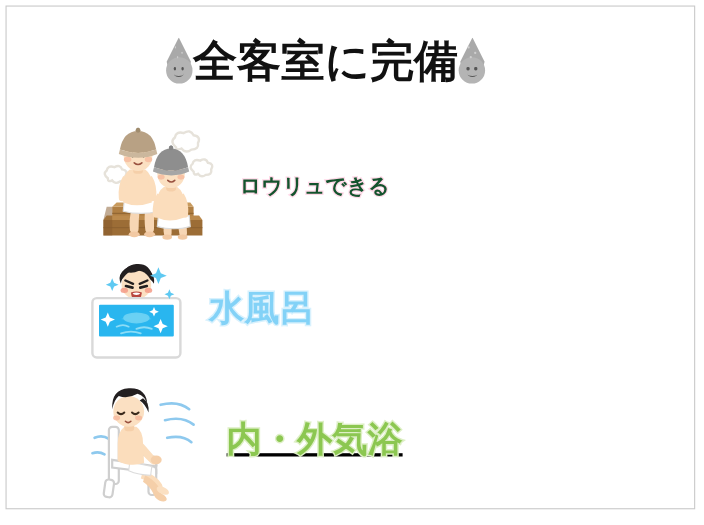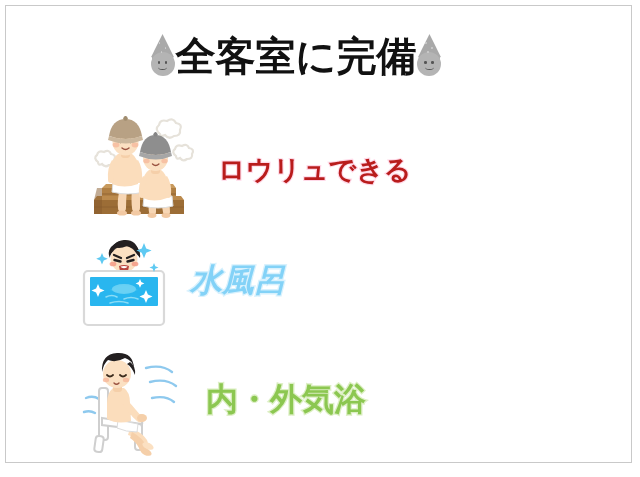--- a/index.html
+++ b/index.html
@@ -99,60 +99,60 @@
   
   .row {
     position: absolute;
     left: 80px;
     width: 520px;
     display: flex;
     align-items: center;
   }
   #row-sauna  { top: 118px; height: 104px; }
   #row-bath   { top: 232px; height: 98px;  }
-  #row-air    { top: 345px; height: 110px; }
+  #row-air    { top: 345px; height: 110px; text-decoration: underline; }
 
   .row-icon {
     flex: 0 0 auto;
     position: relative;
   }
   .row-label {
     flex: 1 1 auto;
     position: relative;
   }
 
   
   .otext {
     font-family: "DejaVu Sans", "Liberation Sans", sans-serif;
     font-weight: 700;
     line-height: 1.05;
     white-space: nowrap;
     display: block;
   }
   .otext.pink {
-    color: #b91c1c;
+    color: #14532d;
     -webkit-text-stroke: 2.2px #ffd9e8;
     paint-order: stroke fill;
-    font-size: 27px;
+    font-size: 19px;
   }
   .otext.blue {
     color: #83d2f7;
     -webkit-text-stroke: 2.6px #d8f1fd;
     paint-order: stroke fill;
     font-size: 32px;
   }
   .otext.green {
     color: #8cc751;
     -webkit-text-stroke: 2.6px #ddefc5;
     paint-order: stroke fill;
     font-size: 32px;
   }
   #label-sauna { padding-left: 20px; }
   #label-sauna .ln2 { padding-left: 58px; margin-top: 2px; }
-  #label-bath  { padding-left: 22px; font-style: italic; }
+  #label-bath  { padding-left: 22px; }
   #label-air   { padding-left: 22px; }
 
   
   .icon-sauna { width: 118px; height: 104px; }
 
   
   .icon-bath { width: 88px; height: 96px; }
 
   
   .icon-air { width: 104px; height: 108px; }

